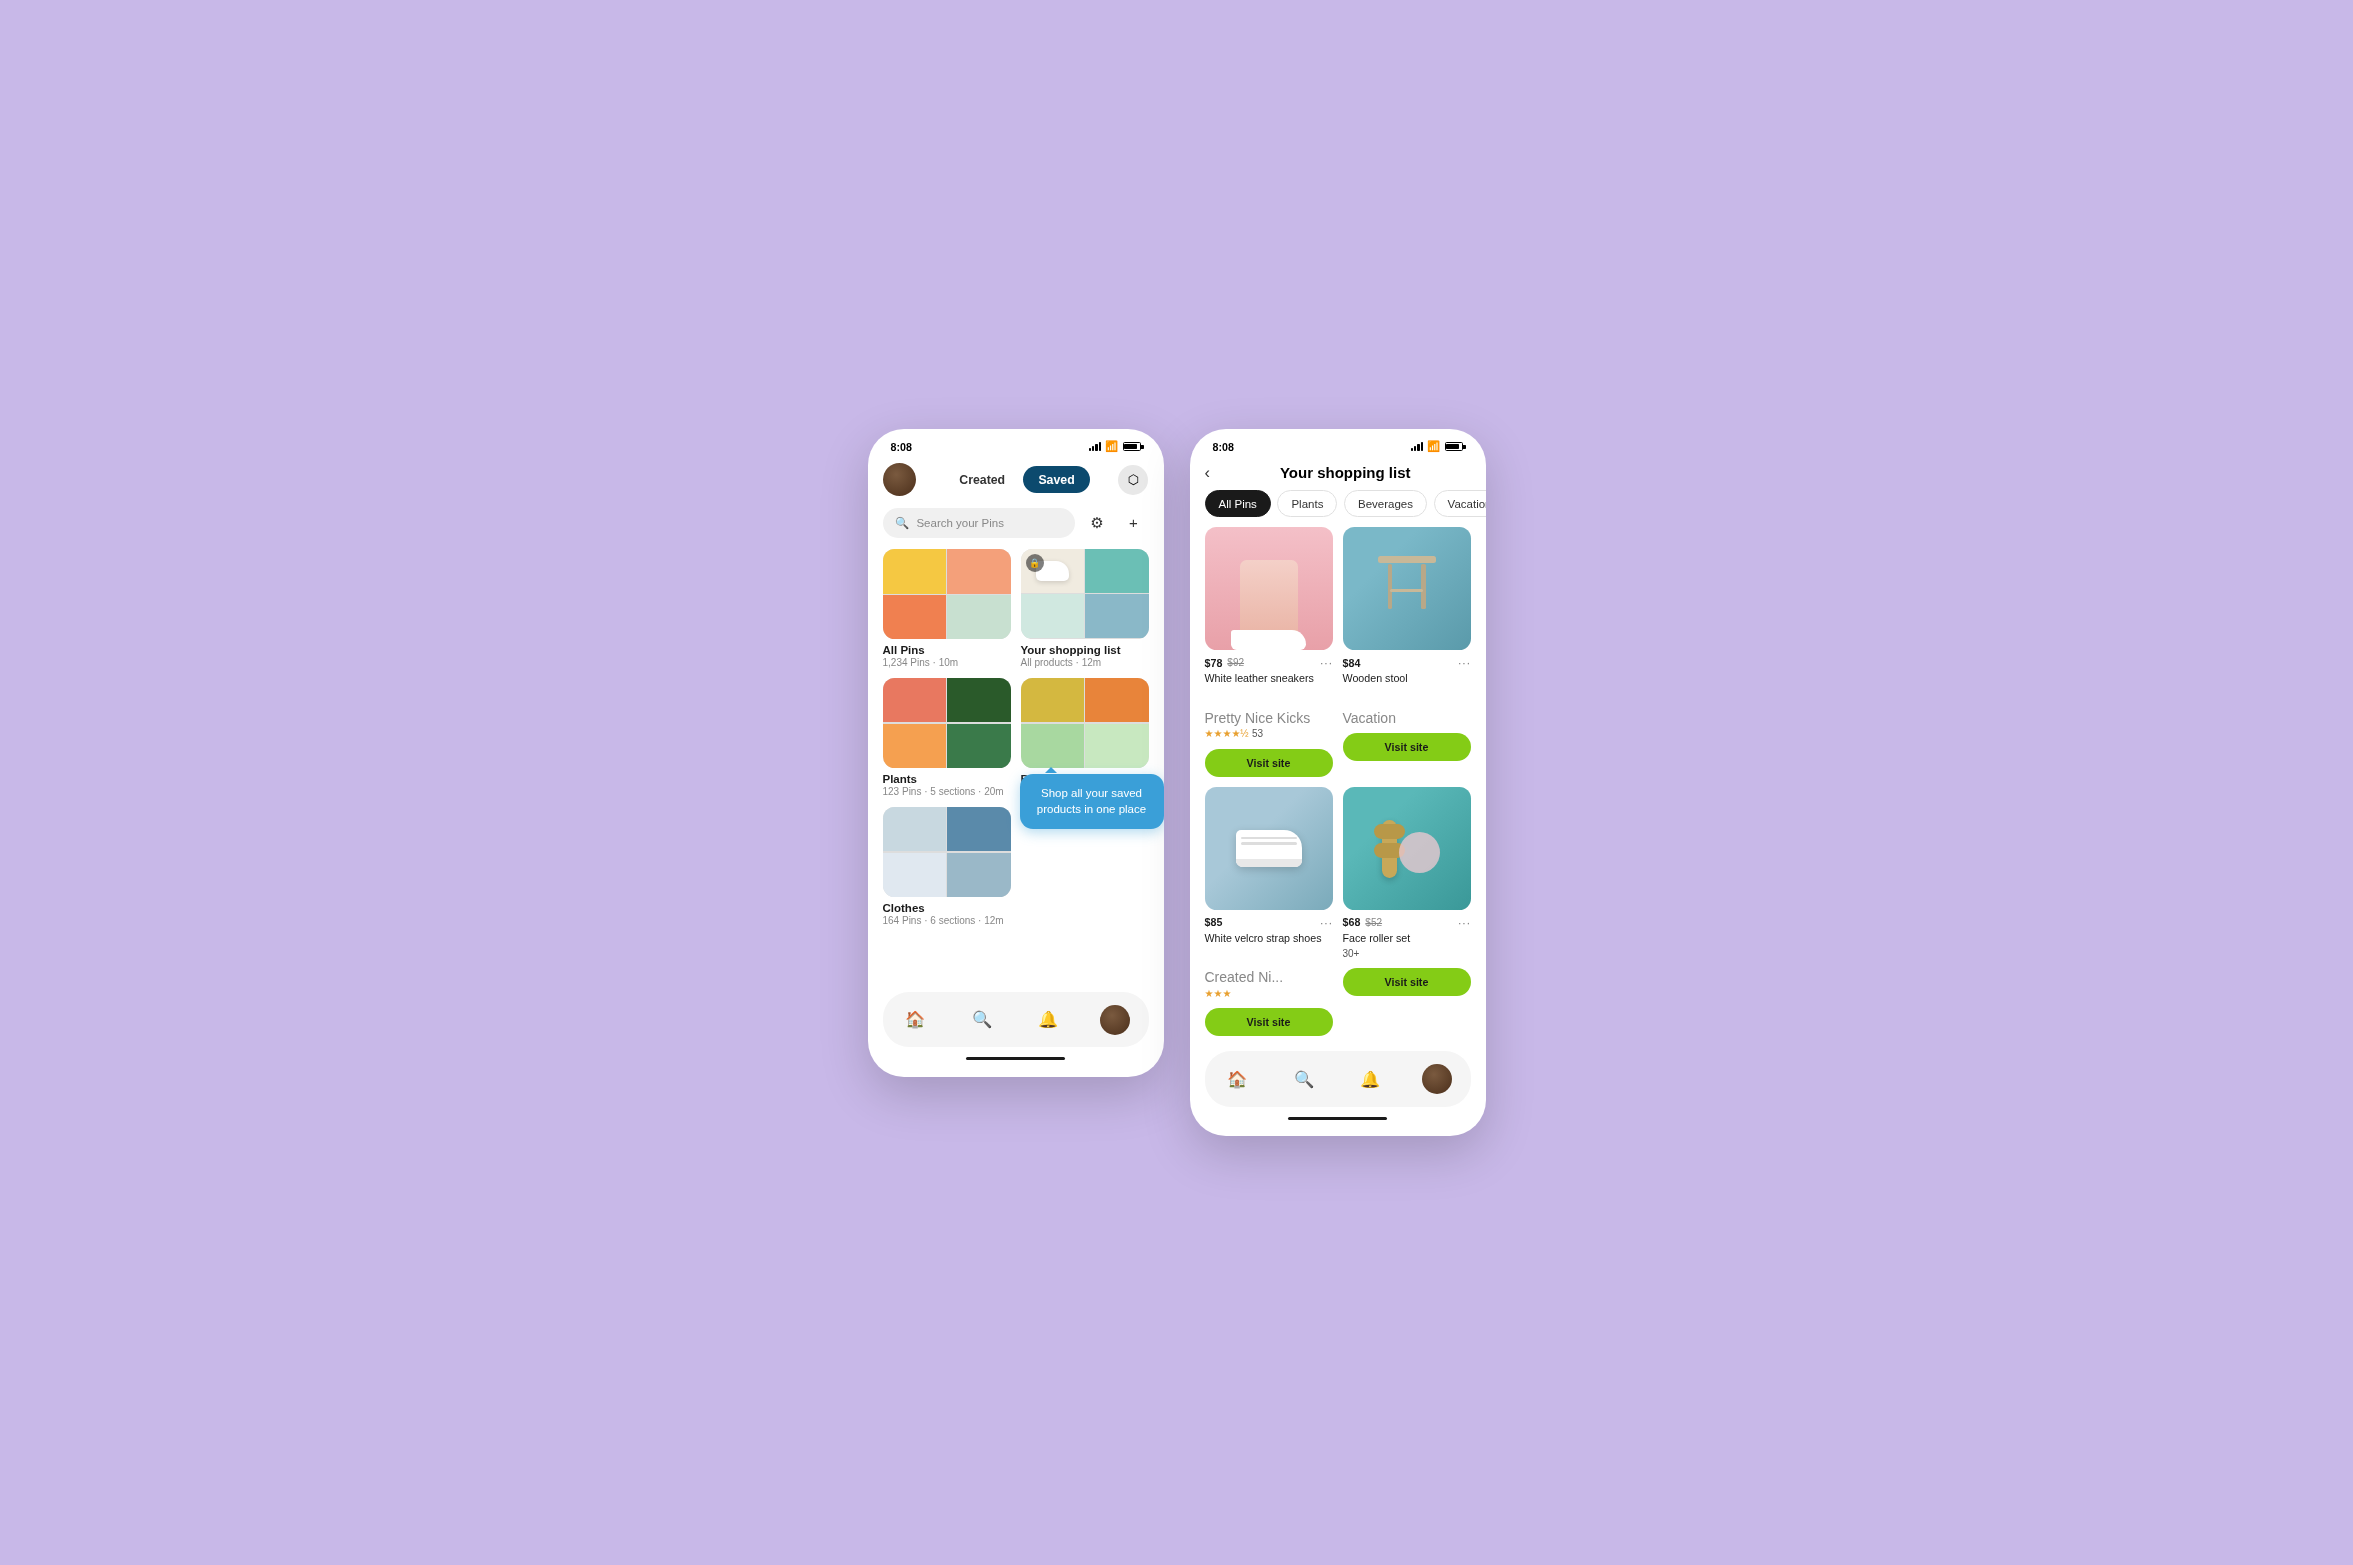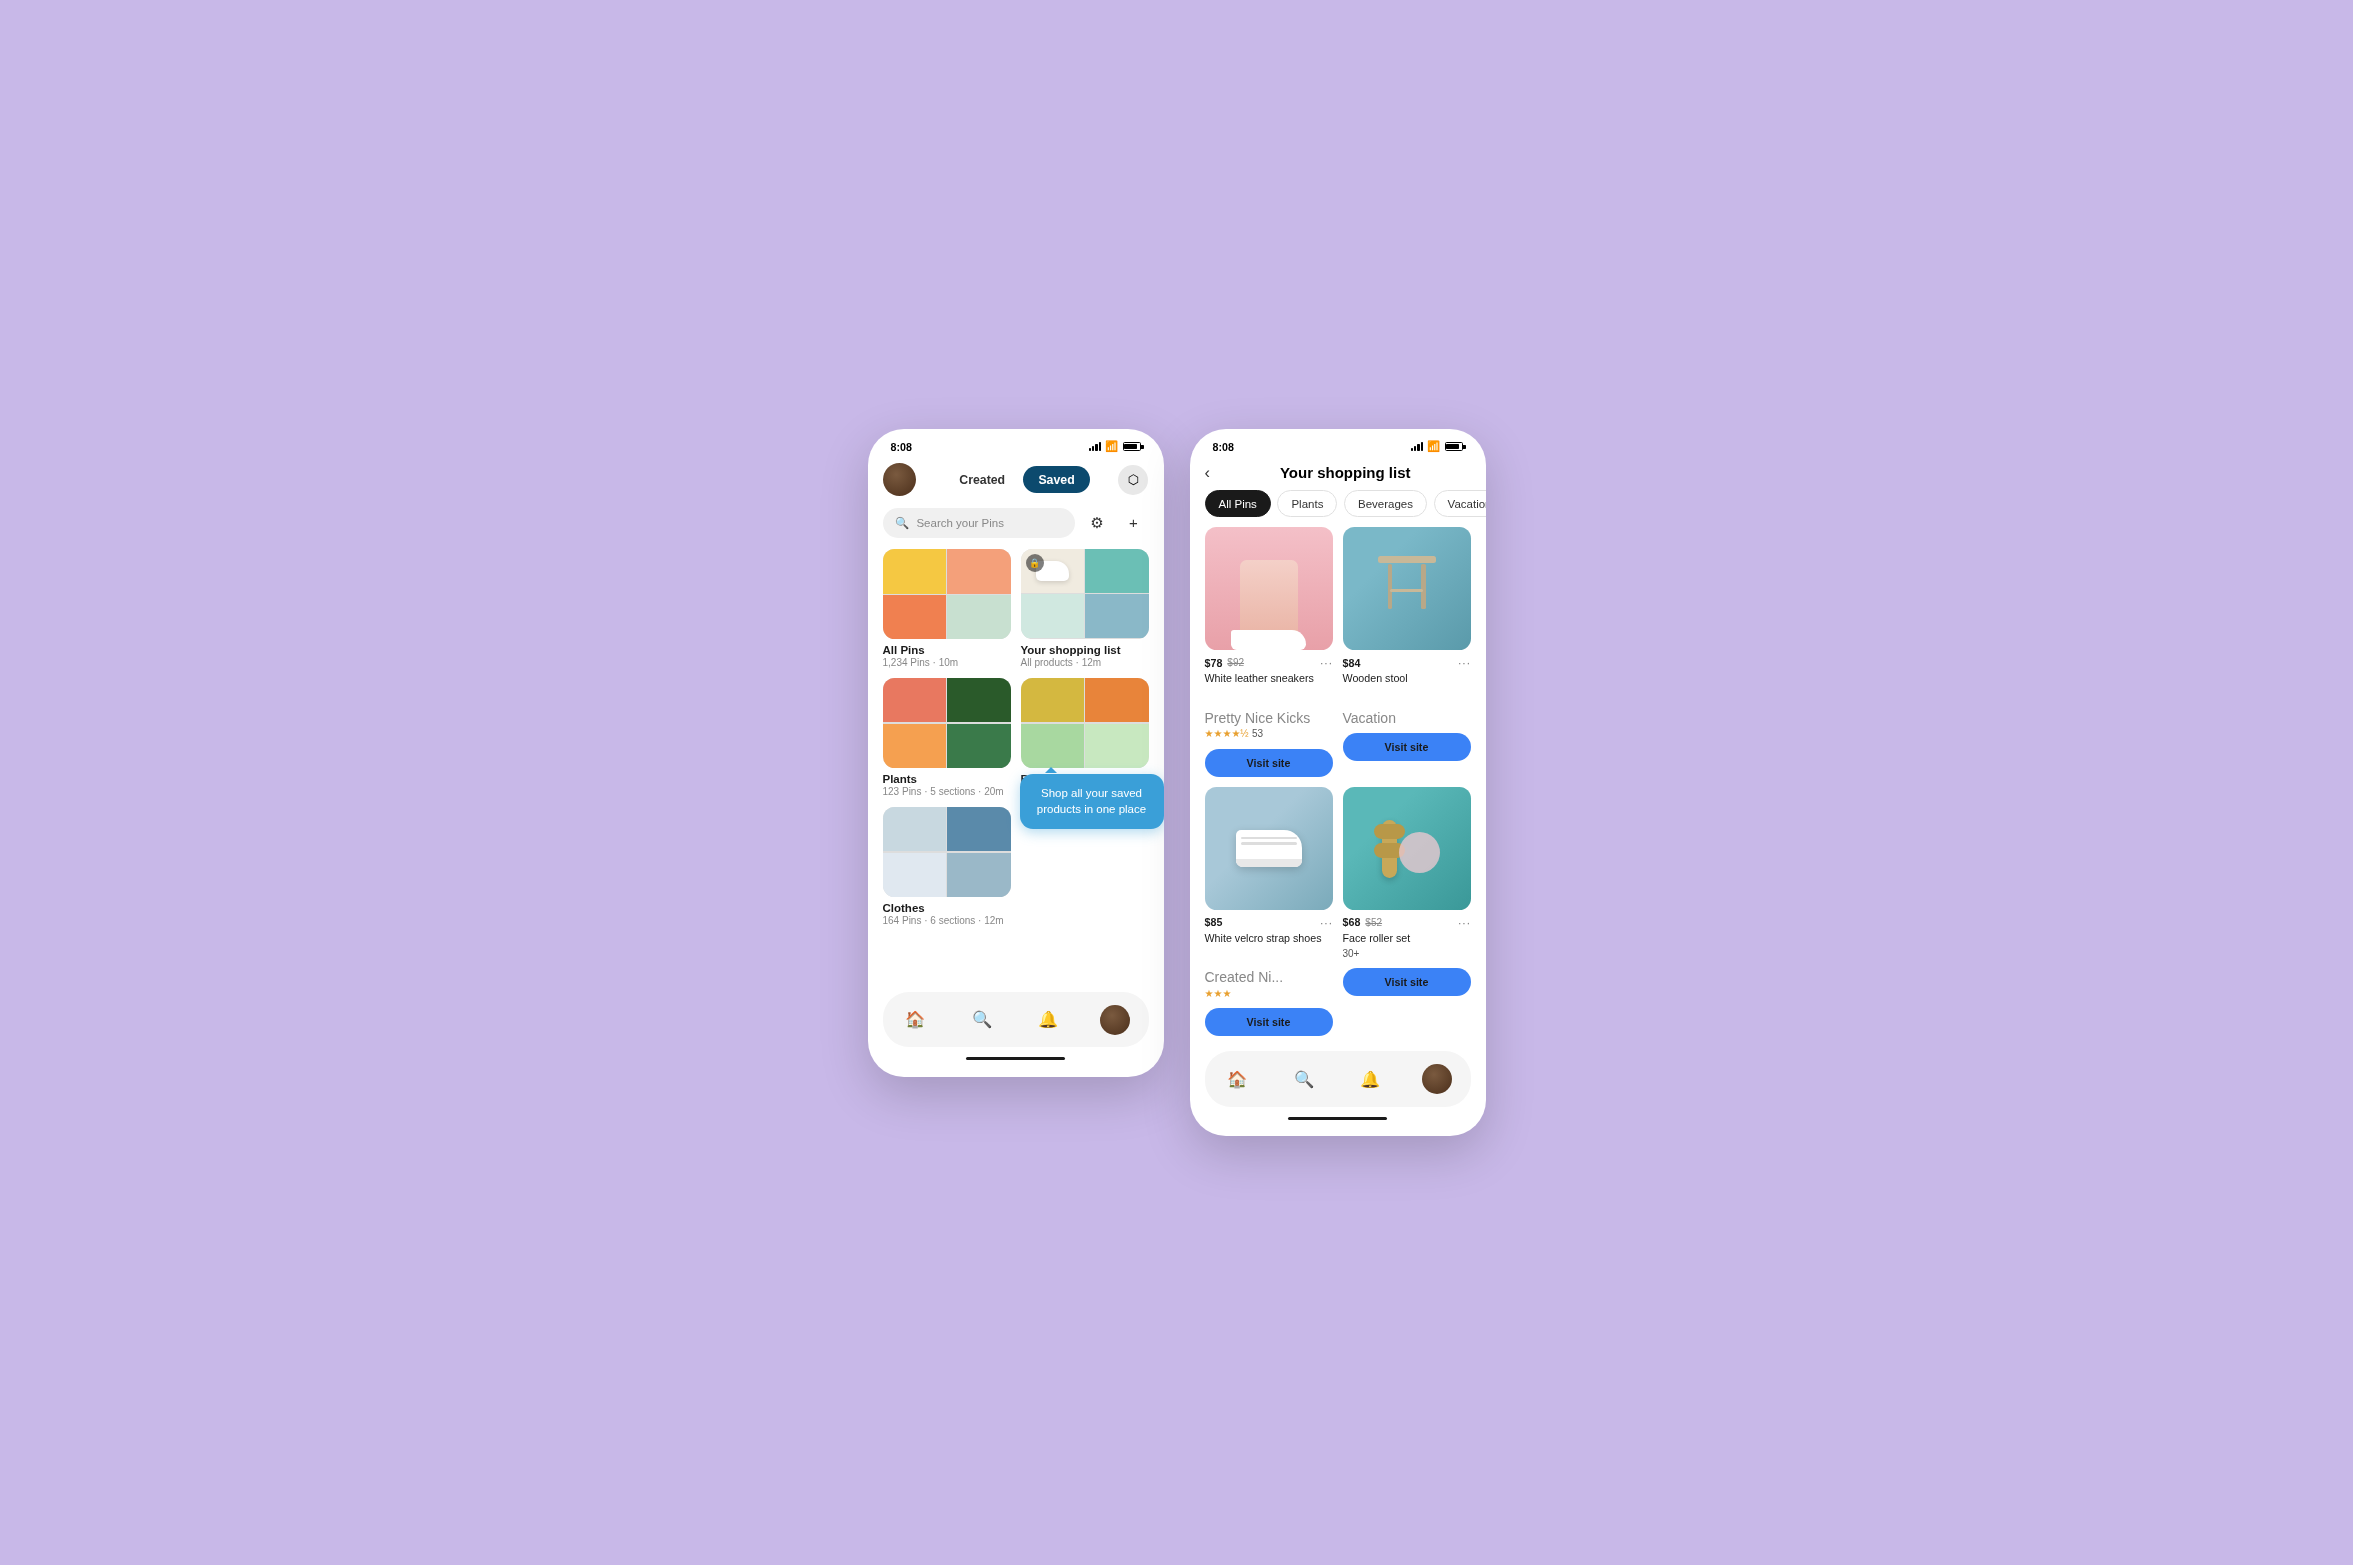--- a/index.html
+++ b/index.html
@@ -266,21 +266,21 @@
     .price-current { font-size: 10.7px; font-weight: 600; color: #1a1a1a; }
     .price-original { font-size: 10px; color: #888; text-decoration: line-through; }
     .more-btn { margin-left: auto; color: #888; font-size: 13px; cursor: pointer; }
     .product-name { font-size: 10.7px; font-weight: 500; color: #1a1a1a; line-height: 1.3; }
     .product-brand { font-size: 14px; color: #888; margin-top: 24px; }
     .stars-row { display: flex; align-items: center; gap: 3.3px; margin: 2.5px 0; }
     .stars { color: #e8a030; font-size: 10px; }
     .review-count { font-size: 10px; color: #555; }
     .visit-btn {
       width: 100%; margin-top: 6.6px; padding: 8.2px;
-      background: #3b82f6; border: none; border-radius: 16.4px;
+      background: #84cc16; border: none; border-radius: 16.4px;
       font-size: 10.7px; font-weight: 600; color: #1a1a1a; cursor: pointer;
     }
 
     
     .legs-product-img {
       background: linear-gradient(180deg, #f4c0c8 0%, #e8a0a8 100%);
       display: flex; align-items: flex-end; justify-content: center;
       overflow: hidden;
     }
     .legs-shape {

